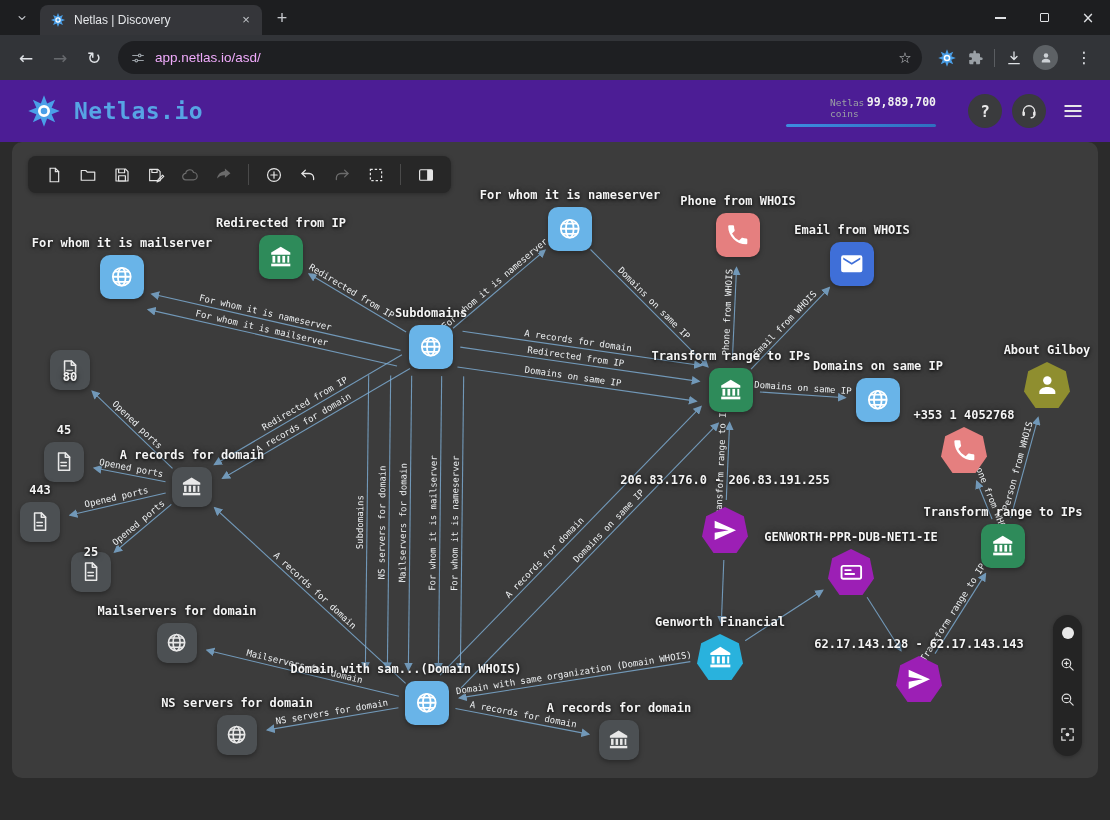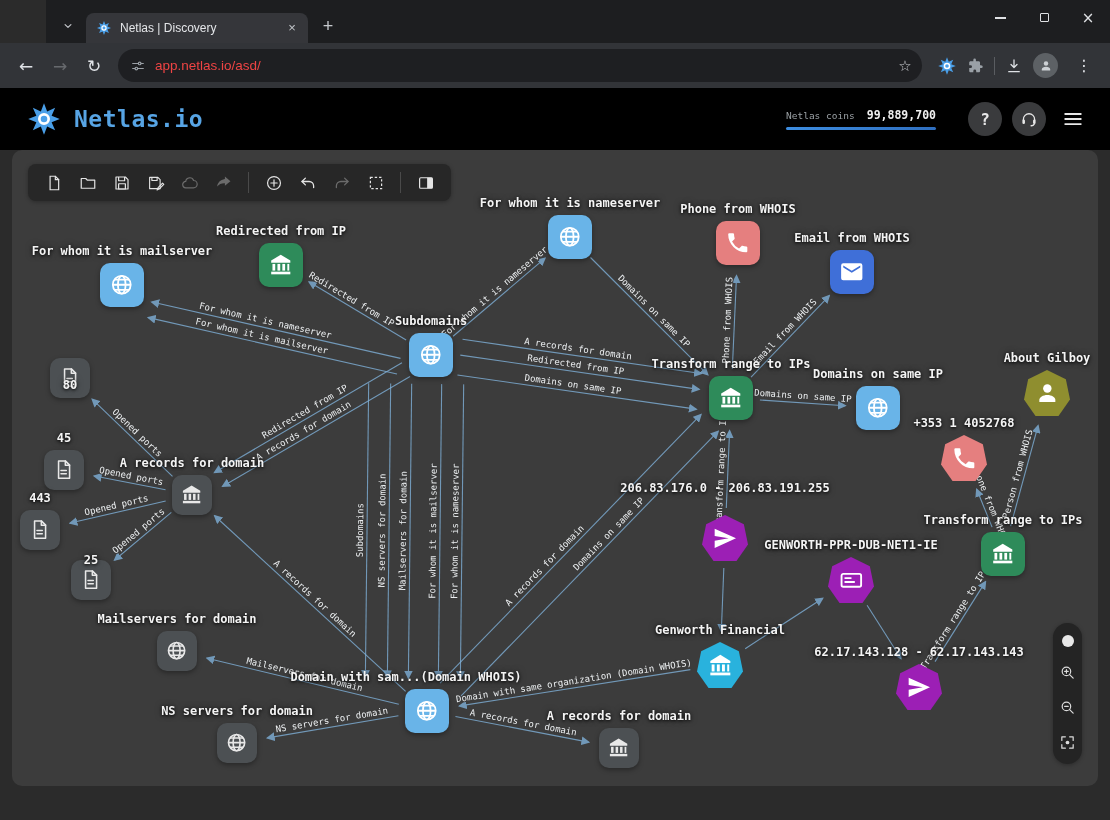--- a/index.html
+++ b/index.html
@@ -1,49 +1,49 @@
 <!DOCTYPE html>
 <html><head>
 <meta charset="utf-8">
 <style>
 *{margin:0;padding:0;box-sizing:border-box;}
 html,body{width:1110px;height:820px;overflow:hidden;background:#2b2b2b;font-family:"DejaVu Sans Mono",monospace;}
 button{background:none;border:none;color:inherit;cursor:pointer;font-family:inherit;}
 .defs{position:absolute;width:0;height:0;}
 
-.tabstrip{height:43px;background:#1d1e20;display:flex;align-items:flex-end;color:#d6d8db;font-family:"Liberation Sans","DejaVu Sans",sans-serif;margin-left:46px;}
+.tabstrip{height:35px;background:#1d1e20;display:flex;align-items:flex-end;color:#d6d8db;font-family:"Liberation Sans","DejaVu Sans",sans-serif;}
 .tsearch{width:28px;height:28px;margin:0 2px 3px 8px;border-radius:50%;display:flex;align-items:center;justify-content:center;color:#c6c9cd;}
 .tab{width:222px;height:30px;margin-left:2px;border-radius:8px 8px 0 0;background:#35363a;display:flex;align-items:center;padding:0 8px 0 10px;gap:8px;font-size:12px;color:#e4e6e9;}
 .tab-title{flex:1;white-space:nowrap;overflow:hidden;}
 .tab-close{width:16px;height:16px;line-height:15px;text-align:center;border-radius:50%;font-size:13px;color:#c2c5c9;}
 .newtab{width:28px;height:28px;margin:0 0 3px 6px;font-size:18px;color:#c6c9cd;border-radius:50%;display:flex;align-items:center;justify-content:center;}
 .spacer{flex:1;}
 .wctl{width:44px;height:35px;display:flex;align-items:center;justify-content:center;color:#dfe1e4;font-size:15px;font-family:"DejaVu Sans",sans-serif;align-self:flex-start;}
 .min-glyph{width:11px;height:2px;background:#dfe1e4;display:block;}
 .max-glyph{width:9px;height:9px;border:1.3px solid #dfe1e4;display:block;border-radius:1px;}
 .navbar{height:45px;background:#323438;display:flex;align-items:center;padding:0 10px;gap:2px;color:#dfe2e6;font-family:"DejaVu Sans",sans-serif;}
 .nav-btn{width:32px;height:32px;border-radius:50%;font-size:17px;display:flex;align-items:center;justify-content:center;color:#dfe2e6;}
 .nav-btn.dis{opacity:.3;}
 .urlbar{flex:1;height:33px;background:#1e1f22;border-radius:17px;display:flex;align-items:center;padding:0 4px 0 12px;margin:0 6px;gap:9px;}
-.url-text{flex:1;font-size:13.5px;color:#ef4444;font-family:"Liberation Sans",sans-serif;}
+.url-text{flex:1;font-size:13.5px;color:#f0abfc;font-family:"Liberation Sans",sans-serif;}
 .star{width:26px;height:26px;font-size:15px;color:#c6c9cd;display:flex;align-items:center;justify-content:center;font-family:"DejaVu Sans",sans-serif;}
 .ic14{width:14px;height:14px;}.ic16{width:16px;height:16px;}.ic18{width:18px;height:18px;}.ic20{width:20px;height:20px;}.ic22{width:22px;height:22px;}
 .dim{color:#9aa0a6;}
 .ext-netlas{color:#4a9fe8;margin:0 7px;}
 .vdiv{width:1px;height:18px;background:#5a5d61;margin:0 8px;}
 .avatar{width:25px;height:25px;border-radius:50%;background:#5d6165;color:#cdd1d5;display:flex;align-items:center;justify-content:center;margin:0 8px;}
 .dots{font-size:16px;}
 
-.app-header{height:62px;display:flex;align-items:center;padding:0 26px;background:#000000;}
+.app-header{height:62px;display:flex;align-items:center;padding:0 26px;background:#4c1d95;}
 .brand{display:flex;align-items:center;gap:12px;}
 .logo{width:36px;height:36px;color:#4a9fe8;}
 .brand-text{font-size:23px;font-weight:bold;color:#57a4e4;letter-spacing:.5px;}
 .hspacer{flex:1;}
 .coins{width:150px;margin-right:22px;}
-.coins-row{display:flex;justify-content:space-between;align-items:baseline;margin-bottom:5px;}
+.coins-row{display:flex;justify-content:space-between;align-items:baseline;margin-bottom:5px;margin-left:44px;}
 .coins-label{font-size:9.5px;color:#9aa0a4;}
 .coins-value{font-size:11.5px;font-weight:bold;color:#f0f0f0;}
 .coins-bar{height:3px;border-radius:2px;background:linear-gradient(90deg,#3d8de0 0%,#2f6fc0 100%);}
 .circle-btn{width:34px;height:34px;border-radius:50%;background:#3a3b3d;color:#e8e8e8;display:flex;align-items:center;justify-content:center;font-size:16px;font-weight:bold;margin-left:10px;}
 .menu-btn{margin-left:16px;color:#e8e8e8;display:flex;align-items:center;}
 
 .canvas{position:relative;margin:0 12px;height:636px;background:#3c3c3c;border-radius:10px;overflow:hidden;}
 #edges-svg{position:absolute;inset:0;width:100%;height:100%;}
 .edge{stroke:#7fb0d8;stroke-width:1.1;opacity:.8;}
 .edge-label{fill:#eceff1;font-size:9px;font-family:"DejaVu Sans Mono",monospace;paint-order:stroke;stroke:#3c3c3c;stroke-width:2.2px;}

